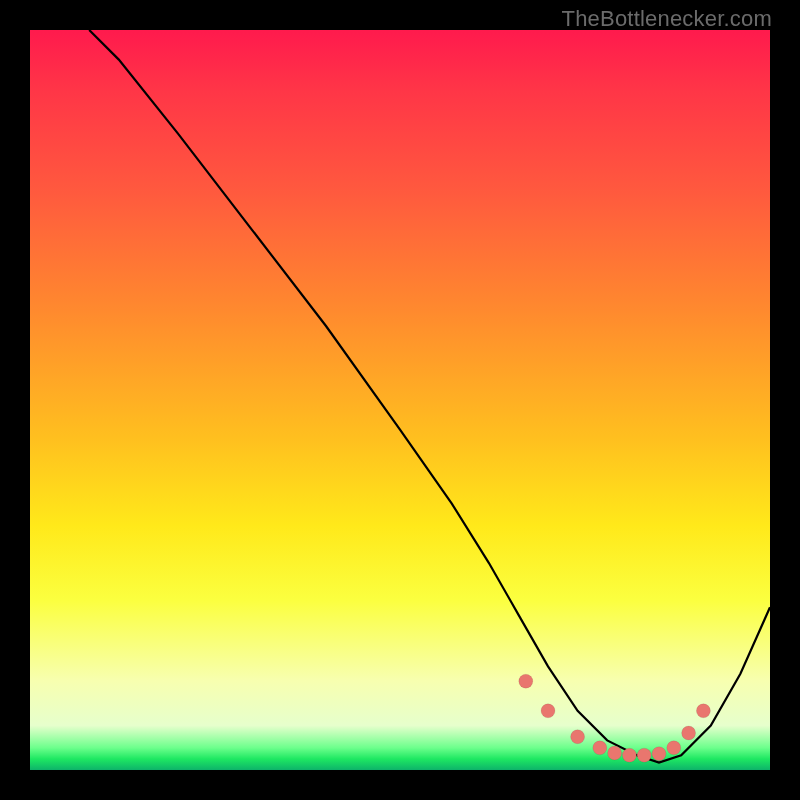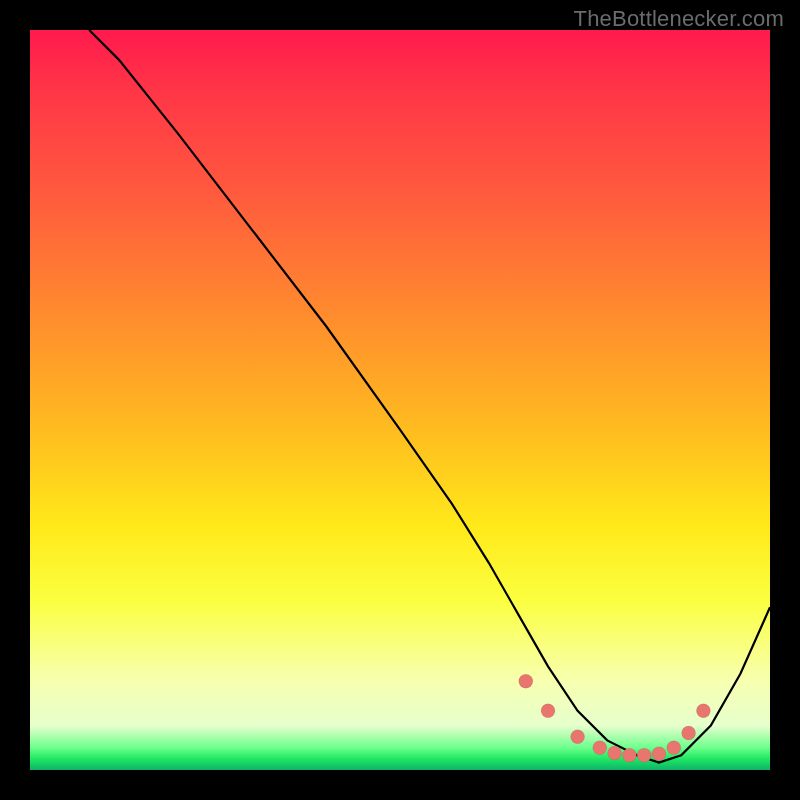--- a/index.html
+++ b/index.html
@@ -54,21 +54,21 @@
     stroke-width: 2.2;
   }
   .dot {
     fill: #e9766e;
     stroke: rgba(0,0,0,0.15);
     stroke-width: 0.5;
   }
   .watermark {
     position: absolute;
     top: 6px;
-    right: 16px;
+    right: 28px;
     color: #6b6b6b;
     font-size: 22px;
     letter-spacing: 0.2px;
     user-select: none;
   }
 </style>
 </head>
 <body>
 
 <div class="frame">

